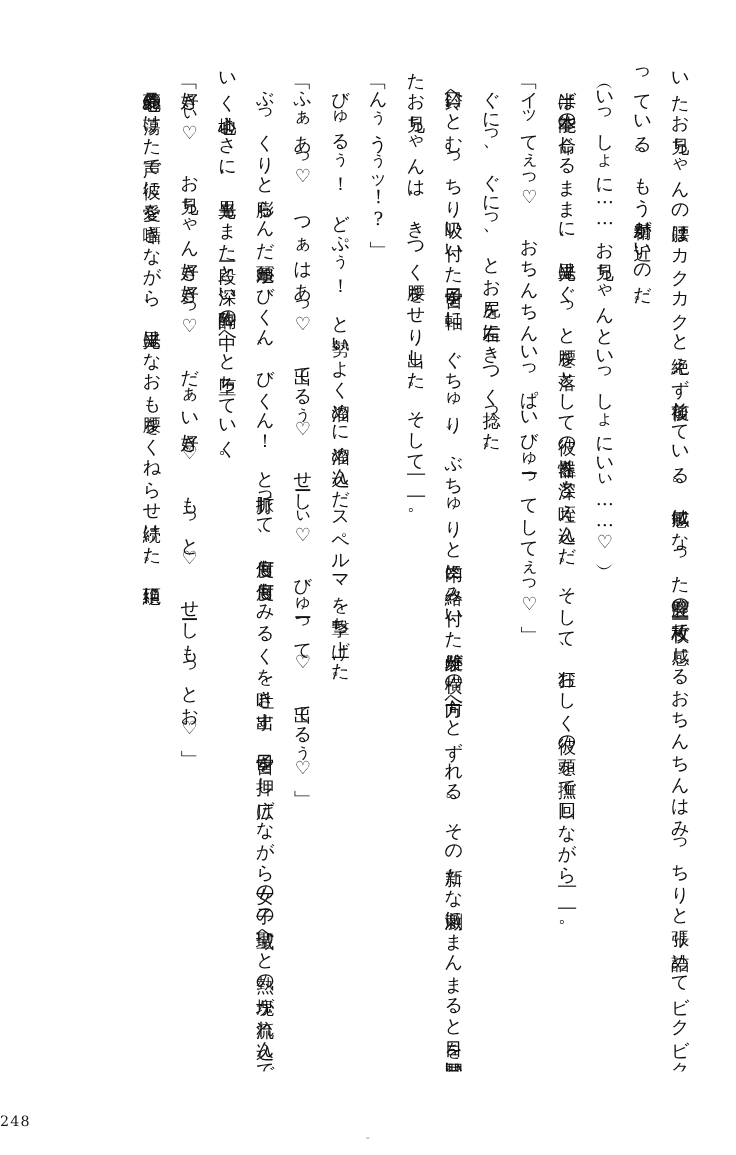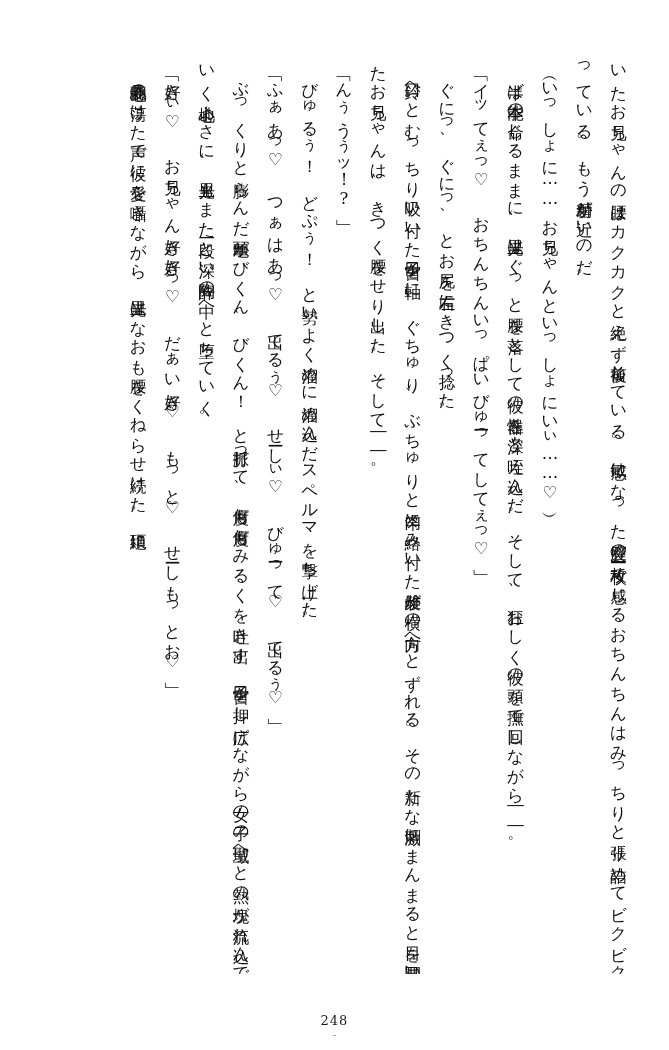--- a/index.html
+++ b/index.html
@@ -43,21 +43,20 @@
     text-indent: 1em;
   }
   #text-body p.noindent {
     text-indent: 0;
   }
   .page-number {
     position: absolute;
     bottom: 22px;
     left: 0;
     right: 0;
-    text-align: center;
     font-size: 13px;
     letter-spacing: 1px;
     color: #1a1a1a;
     font-family: "DejaVu Serif", "Liberation Serif", serif;
   }
   .page-mark {
     position: absolute;
     bottom: 10px;
     left: 0;
     right: 0;

